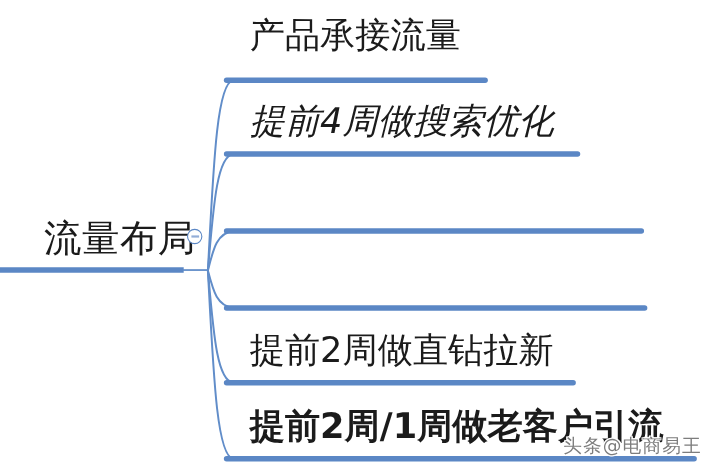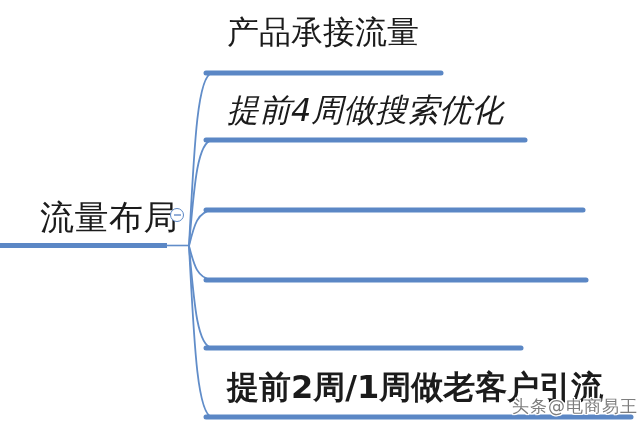--- a/index.html
+++ b/index.html
@@ -88,17 +88,18 @@
   </svg>
 
   <div class="topic root-label">流量布局</div>
 
   <div class="collapse-btn">
     <span class="minus-bar"></span>
   </div>
 
   <div class="topic branch-label b1">产品承接流量</div>
   <div class="topic branch-label b2">提前4周做搜索优化</div>
+  <div class="topic branch-label b5">提前2周做直钻拉新</div>
   <div class="topic branch-label b6">提前2周/1周做老客户引流</div>
 
   <div class="watermark">头条@电商易王</div>
 
 </div>
 
 </body></html>

